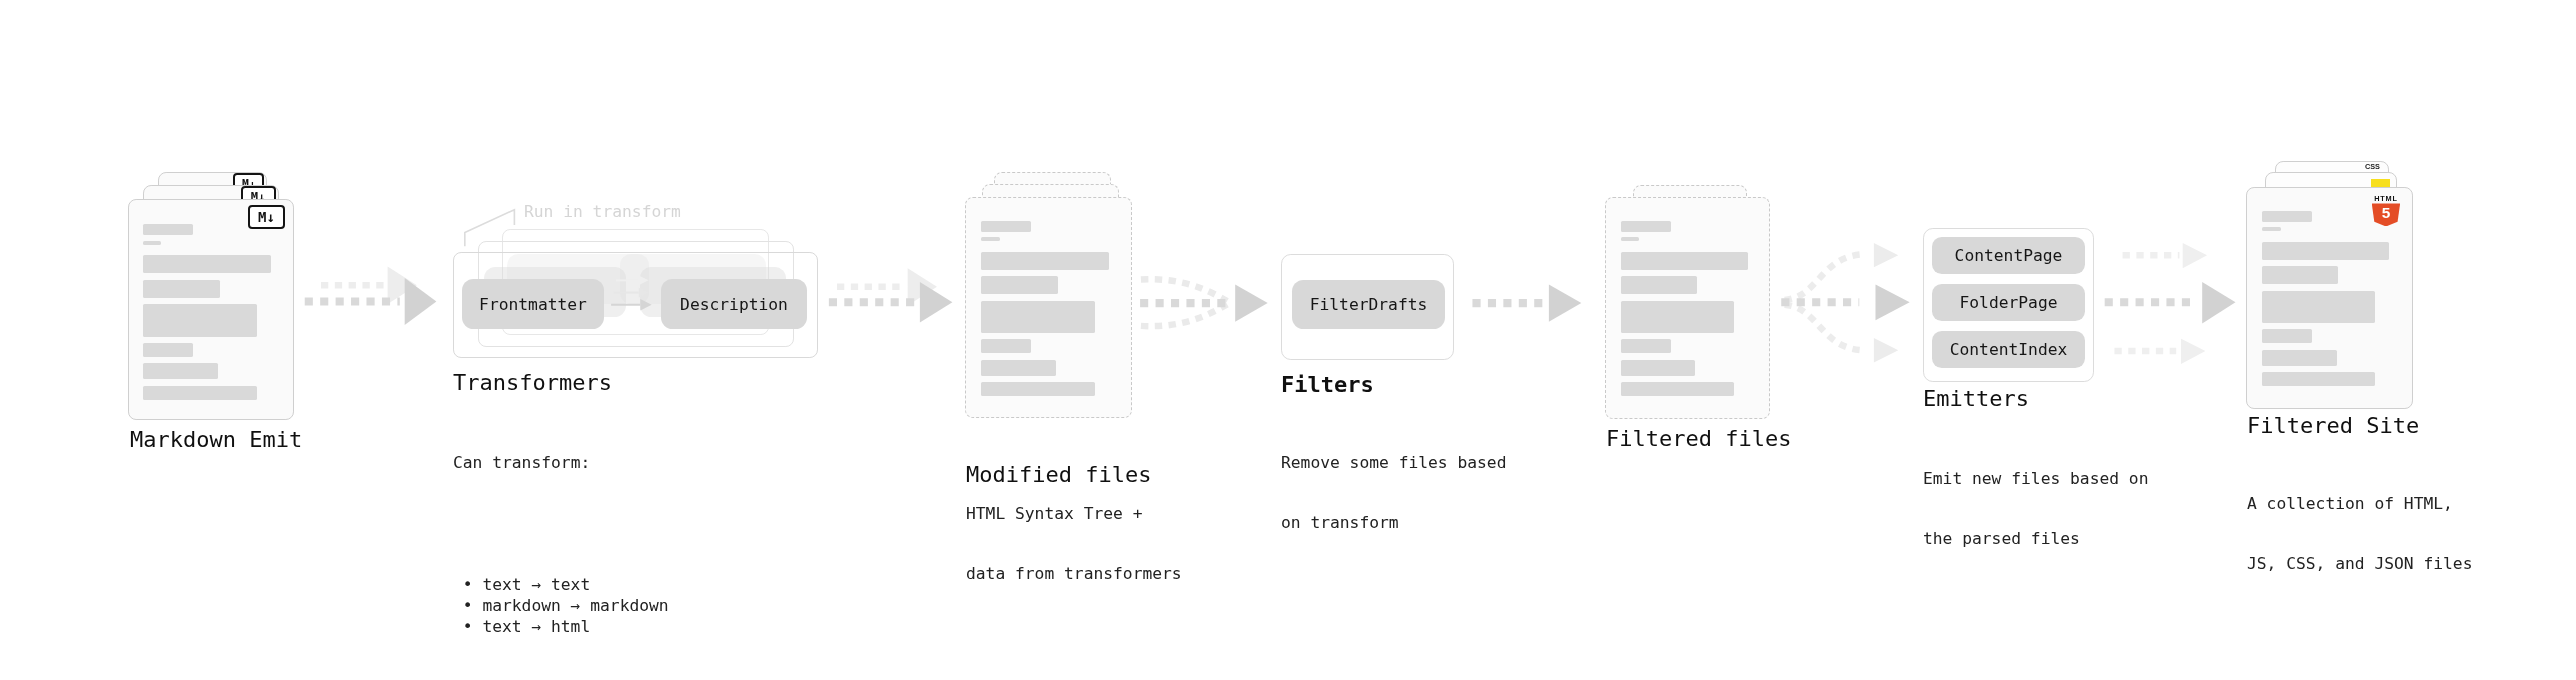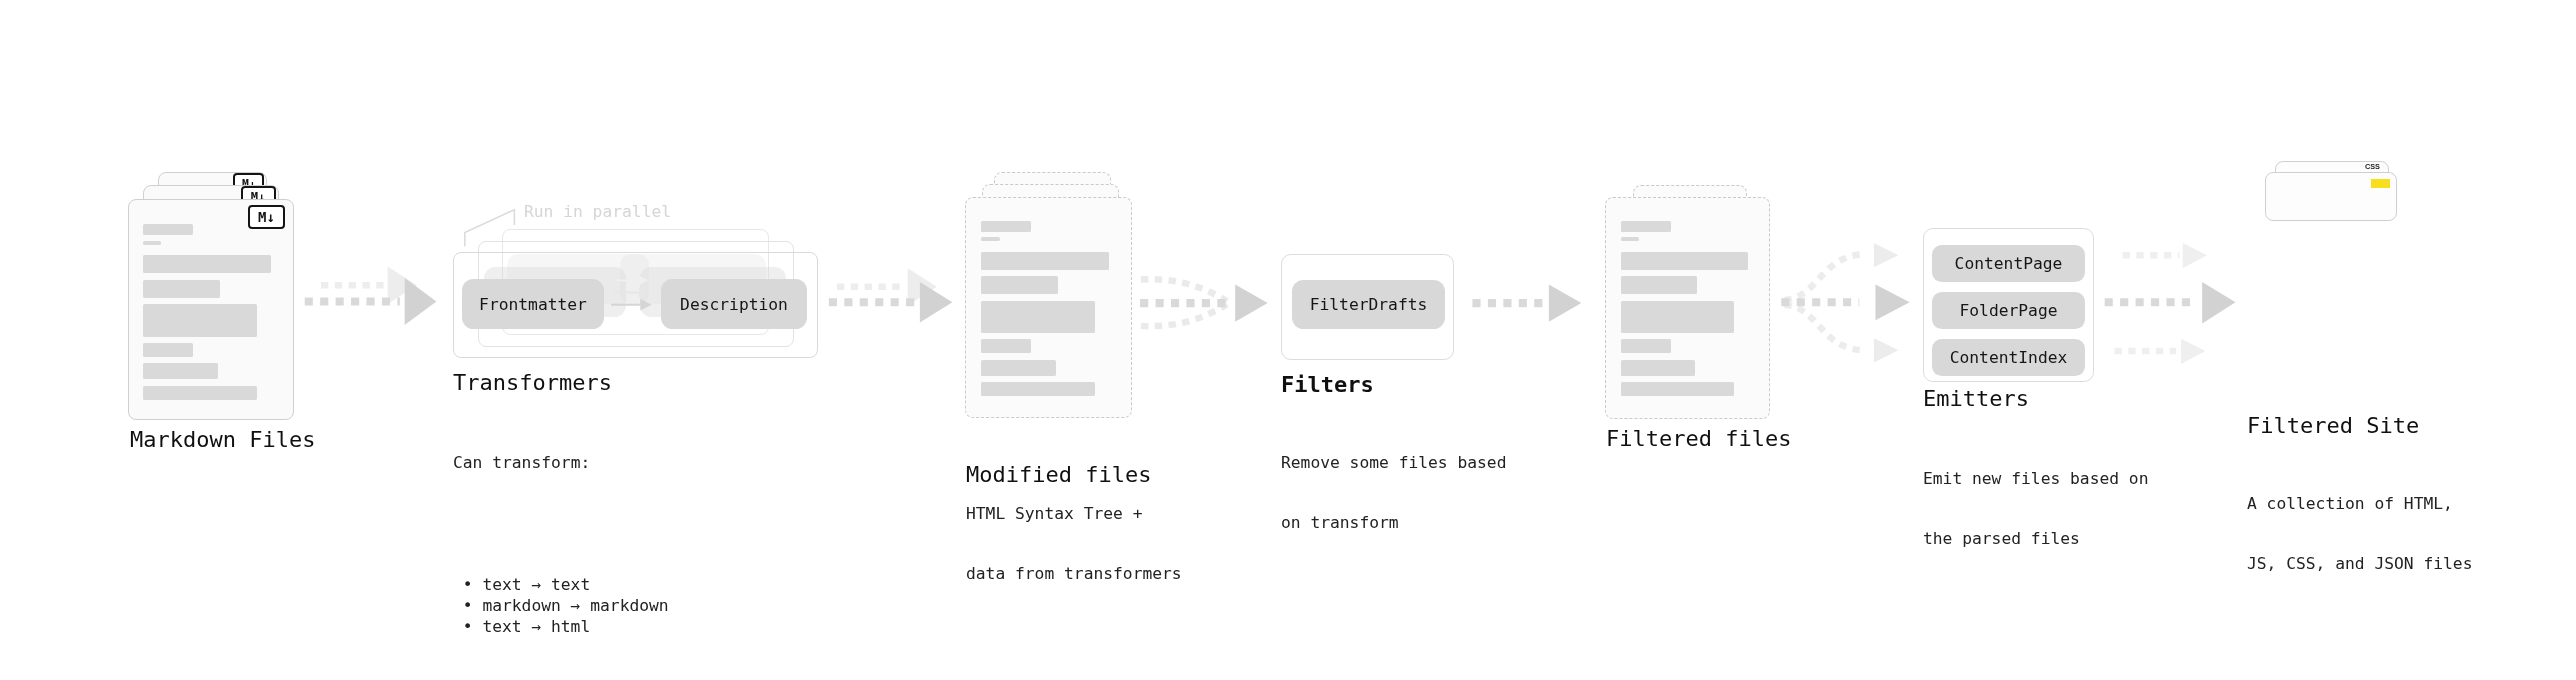--- a/index.html
+++ b/index.html
@@ -19,21 +19,21 @@
   .body div{line-height:20.3px;}
   .bullets div{line-height:21px;}
 
   
   .pill{position:absolute;background:#d8d8d8;border-radius:11.4px;box-sizing:border-box;
         display:flex;align-items:center;justify-content:center;font-size:16.3px;color:#161616;}
   .ghost{position:absolute;background:#d8d8d8;border-radius:11.4px;}
   .g2{opacity:.42;} .g3{opacity:.24;}
   .gbox{position:absolute;border:1.6px solid #dcdcdc;border-radius:9.8px;box-sizing:border-box;background:transparent;}
   .lbox{position:absolute;border:1.6px solid #dedede;border-radius:8.1px;box-sizing:border-box;background:transparent;}
-  .epills{position:absolute;display:flex;flex-direction:column;gap:9.8px;margin-top:8px;}
+  .epills{position:absolute;display:flex;flex-direction:column;gap:9.8px;}
   .epill{width:153px;height:37px;background:#d8d8d8;border-radius:9.8px;
          display:flex;align-items:center;justify-content:center;font-size:16.3px;color:#161616;}
 
   
   .md-badge{position:absolute;background:#fff;border:2.4px solid #141414;border-radius:4.1px;
             display:flex;align-items:center;justify-content:center;font-weight:700;color:#141414;}
   .callout{position:absolute;font-size:16.3px;color:#d5d5d5;white-space:pre;}
   .html5{position:absolute;width:32.5px;text-align:center;}
   .html5-word{font-family:"Liberation Sans",sans-serif;font-weight:700;font-size:7.3px;letter-spacing:0.8px;color:#111;}
   .html5-shield{width:28.4px;height:23px;margin:0.8px auto 0;background:#e44d26;
@@ -62,23 +62,23 @@
         <div class="bar" style="width: 38%; height: 10.6px; margin-top: 0px;"></div>
         <div class="bar" style="width: 14%; height: 4.1px; margin-top: 5.7px;"></div>
         <div class="bar" style="width: 97%; height: 18px; margin-top: 10.6px;"></div>
         <div class="bar" style="width: 58%; height: 18px; margin-top: 6.5px;"></div>
         <div class="bar" style="width: 86%; height: 32.5px; margin-top: 6.5px;"></div>
         <div class="bar" style="width: 38%; height: 14px; margin-top: 5.7px;"></div>
         <div class="bar" style="width: 57%; height: 16.3px; margin-top: 6.5px;"></div>
         <div class="bar" style="width: 86%; height: 14px; margin-top: 6.5px;"></div>
       </div>
   </div>
-  <div class="title" style="left:130px;top:429px;">Markdown Files</div>
-
-  <div class="callout" style="left:524px;top:202px;">Run in parallel</div>
+  <div class="title" style="left:130px;top:429px;">Markdown Emit</div>
+
+  <div class="callout" style="left:524px;top:202px;">Run in transform</div>
   <div class="lbox" style="left:502px;top:229px;width:267px;height:106px;border-color:#e7e7e7;"></div>
   <div class="lbox" style="left:478px;top:241px;width:316px;height:106px;border-color:#e2e2e2;"></div>
   <div class="lbox" style="left:453px;top:252px;width:365px;height:106px;border-color:#d9d9d9;"></div>
   <div class="ghost g3" style="left:507px;top:254px;width:142px;height:50px;"></div>
   <div class="ghost g2" style="left:484px;top:267px;width:142px;height:50px;"></div>
   <div class="ghost g3" style="left:620px;top:254px;width:146px;height:50px;"></div>
   <div class="ghost g2" style="left:640px;top:267px;width:146px;height:50px;"></div>
   <div class="pill" style="left:661px;top:279px;width:146px;height:50px;">Description</div>
   <div class="pill" style="left:462px;top:279px;width:142px;height:50px;">Frontmatter</div>
   <div class="title" style="left:453px;top:372px;">Transformers</div>
@@ -147,20 +147,38 @@
 
   <div class="file" style="left:2275px;top:161px;width:114px;height:49px;background:#fdfdfd;">
     <div class="css-badge" style="right:6.5px;top:2.4px;">
       <div class="css-word">CSS</div>
       <div class="css-bar"></div>
     </div>
   </div>
   <div class="file" style="left:2265px;top:172px;width:132px;height:49px;background:#fdfdfd;">
     <div class="js-badge" style="right:5.7px;top:5.7px;width:19.5px;height:9px;"></div>
   </div>
+  <div class="file" style="left:2246px;top:187px;width:167px;height:222px;">
+    <div class="html5" style="right:9.8px;top:5.7px;">
+      <div class="html5-word">HTML</div>
+      <div class="html5-shield">
+          <span>5</span>
+        </div>
+    </div>
+    <div class="bars" style="top:23px;left:15.4px;right:18.7px;">
+        <div class="bar" style="width: 38%; height: 10.6px; margin-top: 0px;"></div>
+        <div class="bar" style="width: 14%; height: 4.1px; margin-top: 5.7px;"></div>
+        <div class="bar" style="width: 97%; height: 18px; margin-top: 10.6px;"></div>
+        <div class="bar" style="width: 58%; height: 18px; margin-top: 6.5px;"></div>
+        <div class="bar" style="width: 86%; height: 32.5px; margin-top: 6.5px;"></div>
+        <div class="bar" style="width: 38%; height: 14px; margin-top: 5.7px;"></div>
+        <div class="bar" style="width: 57%; height: 16.3px; margin-top: 6.5px;"></div>
+        <div class="bar" style="width: 86%; height: 14px; margin-top: 6.5px;"></div>
+      </div>
+  </div>
   <div class="title" style="left:2247px;top:415px;">Filtered Site</div>
   <div class="body" style="left:2247px;top:453px;">
     <div>A collection of HTML,</div>
     <div>JS, CSS, and JSON files</div>
   </div>
 
   <svg width="2576" height="681" viewBox="0 0 3170 838">
 
     <polyline points="572,303 572,286 633,258 633,277" fill="none" stroke="#dcdcdc" stroke-width="2"></polyline>
 

